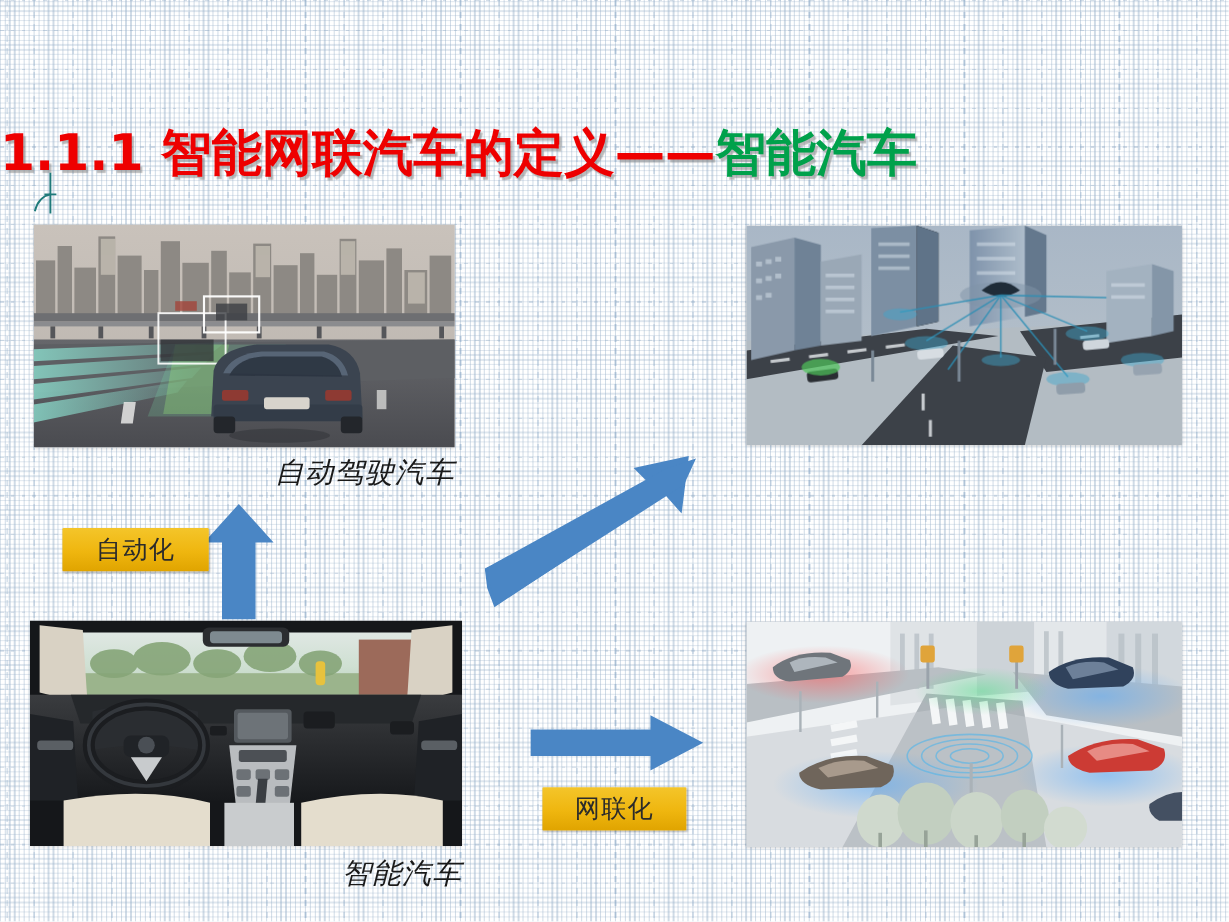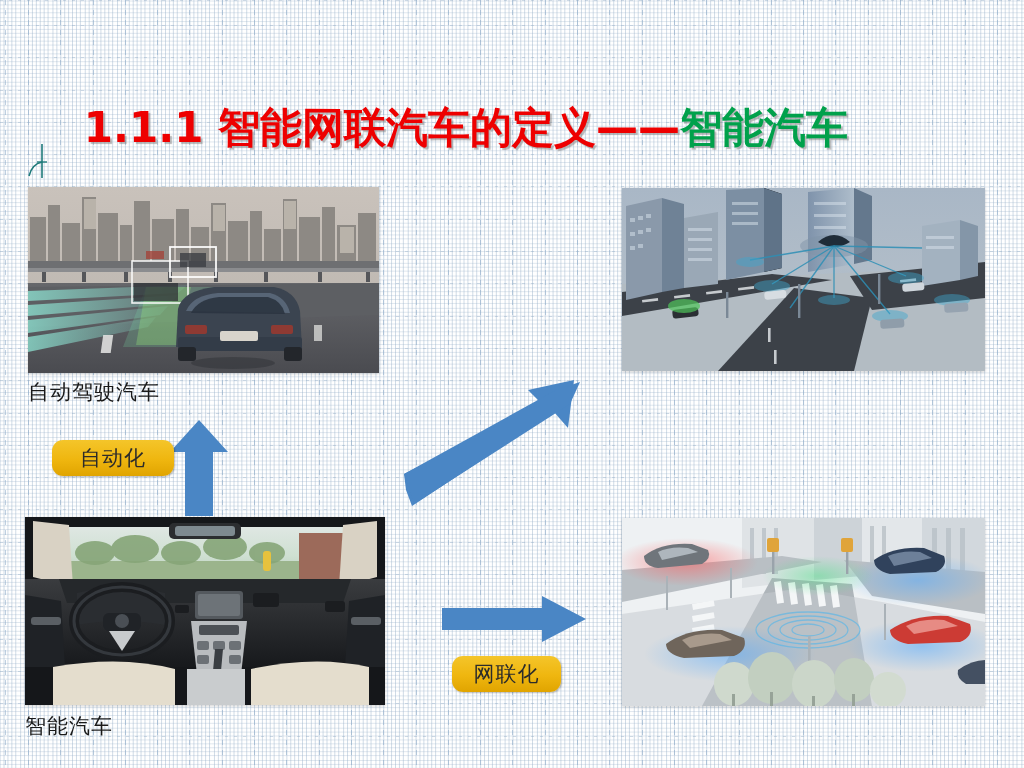--- a/index.html
+++ b/index.html
@@ -57,22 +57,22 @@
       #000 0, #000 3px, transparent 3px, transparent 9px);
     mask-image: repeating-linear-gradient(to right,
       #000 0, #000 3px, transparent 3px, transparent 9px);
   }
 
   
   #title {
     position: absolute;
     left: 0;
     top: 104px;
-    width: 848px;
-    text-align: right;
+    width: 916px;
+    text-align: left;
     font-family: "DejaVu Sans", "Liberation Sans", sans-serif;
     font-size: 42px;
     font-weight: bold;
     line-height: 1.12;
     white-space: nowrap;
     text-shadow: 2px 2px 1px rgba(130,130,130,0.55);
   }
   .t-red { color: #ee0000; }
   .t-green { color: #00a14b; }
 
@@ -95,26 +95,27 @@
   .photo svg { display: block; width: 100%; height: 100%; }
 
   #photo-adas   { left: 28px;  top: 187px; width: 351px; height: 186px; }
   #photo-icv    { left: 622px; top: 188px; width: 363px; height: 183px; }
   #photo-smart  { left: 25px;  top: 517px; width: 360px; height: 188px; }
   #photo-conn   { left: 622px; top: 518px; width: 363px; height: 188px; }
 
   
   .caption {
     position: absolute;
-    text-align: left;
+    text-align: right;
     font-family: "DejaVu Sans", "Liberation Sans", sans-serif;
-    font-size: 21px;
+    font-size: 24px;
     color: #1a1a1a;
     letter-spacing: 1px;
     white-space: nowrap;
+    font-style: italic;
   }
   #cap-adas  { left: 28px;  top: 378px; width: 351px; }
   #cap-icv   { left: 622px; top: 380px; width: 363px; }
   #cap-smart { left: 25px;  top: 712px; width: 360px; }
   #cap-conn  { left: 622px; top: 713px; width: 363px; }
 
   
   .arrow { position: absolute; }
   .arrow svg { display: block; width: 100%; height: 100%; }
   #arrow-up      { left: 168px; top: 418px; width: 62px;  height: 100px; }
@@ -124,27 +125,27 @@
   
   .badge {
     position: absolute;
     display: flex;
     align-items: center;
     justify-content: center;
     font-family: "DejaVu Sans", "Liberation Sans", sans-serif;
     font-size: 21px;
     color: #2b2b2b;
     background: linear-gradient(to bottom, #f4c52a 0%, #efb60f 55%, #e0a400 100%);
-    border-radius: 11px;
+    border-radius: 1px;
     box-shadow: 1px 1px 2px rgba(0,0,0,0.28);
     white-space: nowrap;
     letter-spacing: 1px;
   }
   #badge-automation { left: 52px;  top: 440px; width: 122px; height: 36px; }
-  #badge-connected  { left: 452px; top: 656px; width: 109px; height: 36px; }
+  #badge-connected  { left: 452px; top: 656px; width: 120px; height: 36px; }
 </style>
 </head>
 <body>
 
 <div id="slide">
 
   <div id="grid-v"></div>
   <div id="grid-h"></div>
 
   <div id="title">

